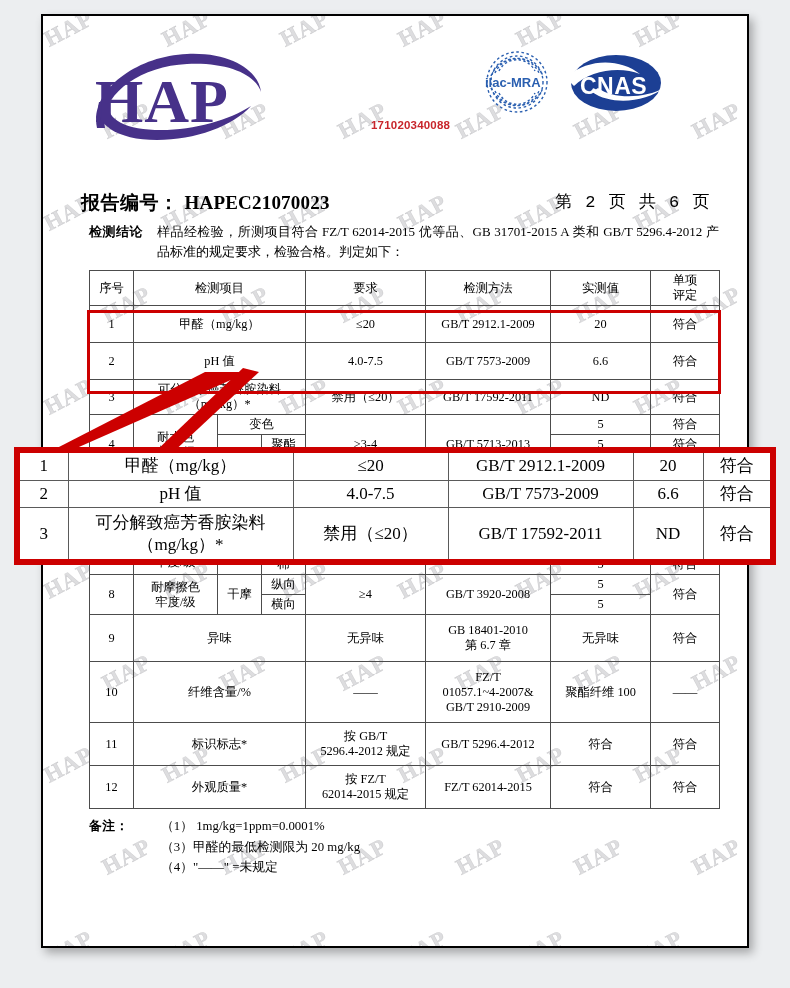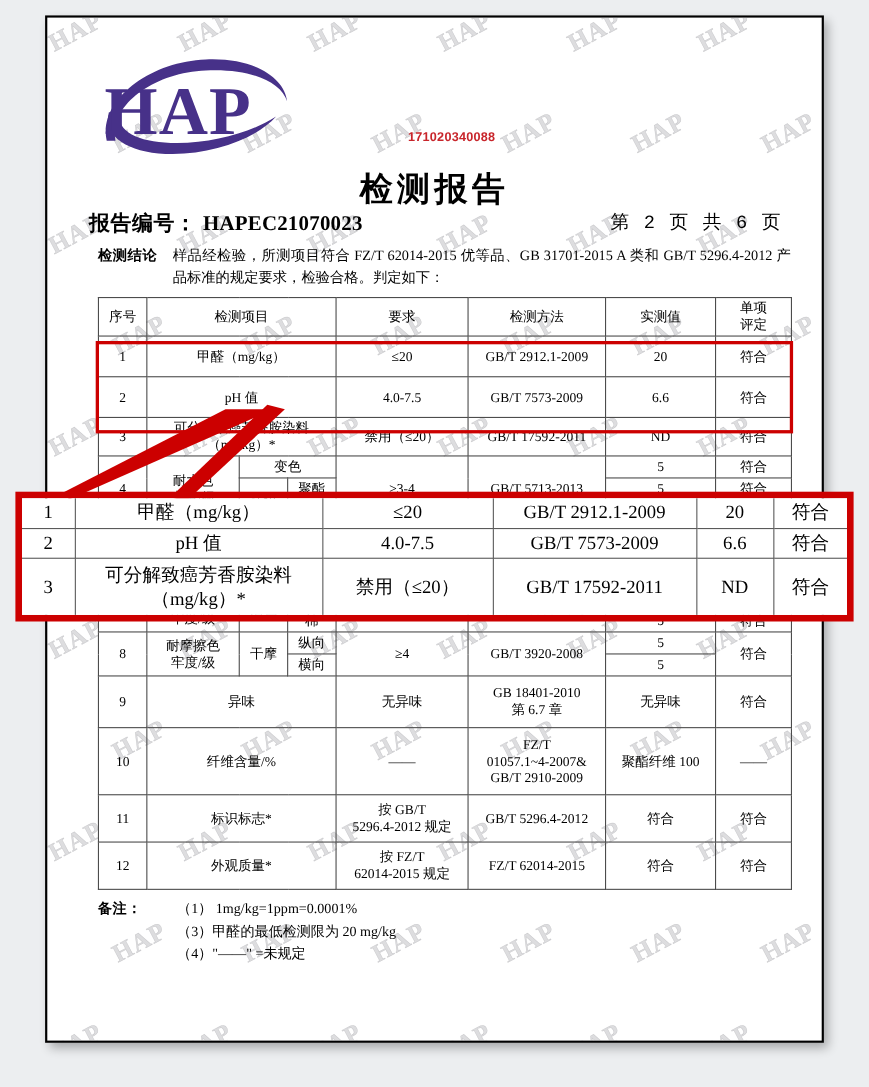--- a/index.html
+++ b/index.html
@@ -318,25 +318,47 @@
 
     <div id="hap-logo-wrap">
       <svg width="185" height="105" viewBox="0 0 185 105">
         <path d="M14 88 C 6 52, 52 16, 104 14 C 150 12, 176 32, 178 52 C 172 34, 144 22, 104 24 C 56 26, 16 56, 22 88 Z" fill="#473189"></path>
         <path d="M16 62 C 10 84, 34 100, 74 100 C 112 100, 150 86, 168 66 C 146 80, 112 90, 78 90 C 44 90, 22 80, 26 62 Z" fill="#473189"></path>
         <text x="12" y="82" font-family="'Liberation Serif',serif" font-size="62" font-weight="bold" fill="#473189" letter-spacing="1">HAP</text>
       </svg>
     </div>
 
     <div id="cert-logos">
+      <div class="ilac-logo">
+        <svg width="72" height="72" viewBox="0 0 72 72">
+          <g stroke="#2a5fb0" fill="none" stroke-width="1.4">
+            <circle cx="36" cy="36" r="30" stroke-dasharray="2.6 2.6"></circle>
+            <circle cx="36" cy="36" r="26" stroke-dasharray="2.6 2.6"></circle>
+            <path d="M10 30 A 28 28 0 0 1 62 30" stroke-dasharray="2.4 2.4"></path>
+            <path d="M14 27 A 24 24 0 0 1 58 27" stroke-dasharray="2.4 2.4"></path>
+            <path d="M18 25 A 20 20 0 0 1 54 25" stroke-dasharray="2.4 2.4"></path>
+            <path d="M10 42 A 28 28 0 0 0 62 42" stroke-dasharray="2.4 2.4"></path>
+            <path d="M14 45 A 24 24 0 0 0 58 45" stroke-dasharray="2.4 2.4"></path>
+            <path d="M18 47 A 20 20 0 0 0 54 47" stroke-dasharray="2.4 2.4"></path>
+          </g>
+          <text x="4" y="41" font-family="'Liberation Sans',sans-serif" font-size="13" font-weight="bold" fill="#2a5fb0">ilac-MRA</text>
+        </svg>
+      </div>
+      <div class="cnas-logo">
+        <svg width="96" height="62" viewBox="0 0 96 62">
+          <ellipse cx="48" cy="31" rx="45" ry="28" fill="#1c3f94"></ellipse>
+          <path d="M-2 26 C 18 6, 52 6, 72 22 C 52 14, 22 18, 6 34 Z" fill="#ffffff"></path>
+          <path d="M24 40 C 44 54, 78 50, 96 36 C 78 46, 46 48, 30 36 Z" fill="#ffffff"></path>
+          <text x="12" y="42" font-family="'Liberation Sans',sans-serif" font-size="23" font-weight="bold" fill="#ffffff" letter-spacing="0.5">CNAS</text>
+        </svg>
+      </div>
     </div>
 
     <div id="ma-number">171020340088</div>
 
-    <div id="report-title">检测报告</div>
 
     <div id="report-no">
       <span class="label">报告编号：</span><span class="value">HAPEC21070023</span>
     </div>
 
     <div id="page-indicator">第 2 页 共 6 页</div>
   </div>
 
   <div id="conclusion">
     <span class="c-label">检测结论</span>

